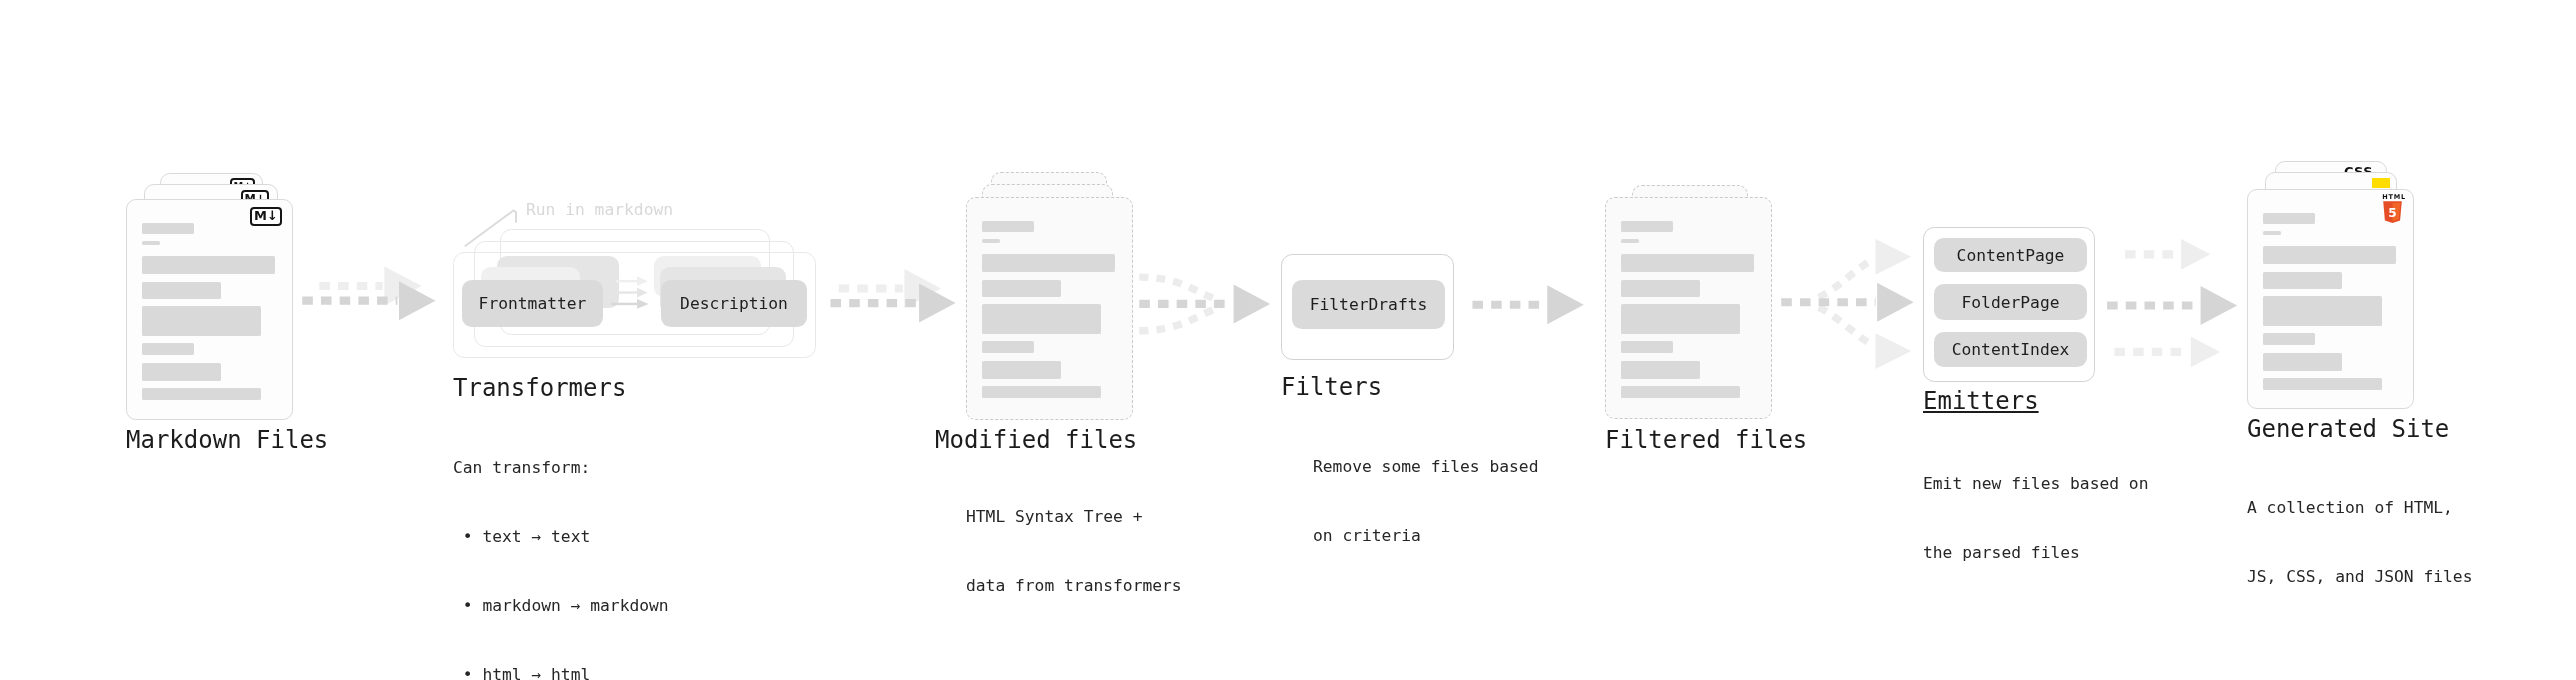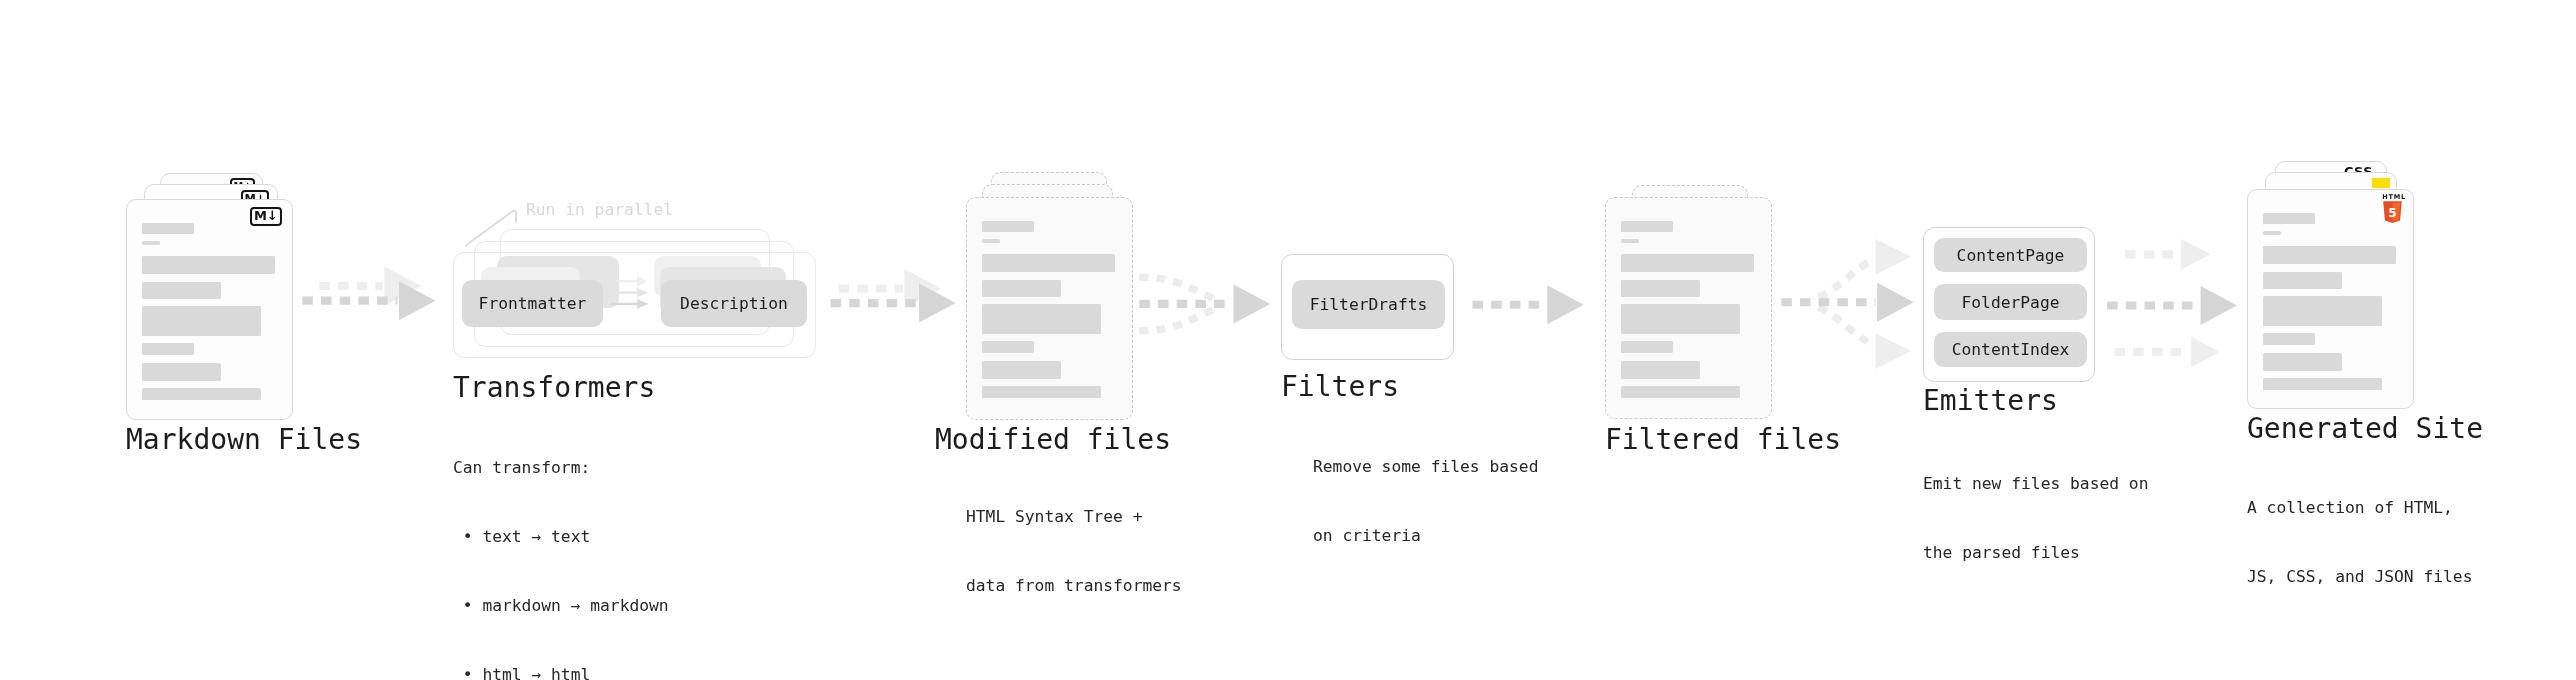--- a/index.html
+++ b/index.html
@@ -49,21 +49,21 @@
   .frame { position:absolute; border:1.6px solid #e8e8e8; border-radius:11.4px; }
   .frame.strong { border-color:#d2d2d2; background:#ffffff; }
   .pill {
     position:absolute; background:#dadada; border-radius:9.8px; color:#1e1e1e;
     font-size:16.3px; display:flex; align-items:center; justify-content:center; white-space:nowrap;
   }
   .pill.ghost-med   { background:#e5e5e5; }
   .pill.ghost-light { background:#f0f0f0; }
 
   
-  .sec-title { position:absolute; font-size:28px; line-height:24.4px; color:#1c1c1c; white-space:pre; }
+  .sec-title { position:absolute; font-size:24px; line-height:24.4px; color:#1c1c1c; white-space:pre; }
   .sec-caption { position:absolute; font-size:16.3px; line-height:23px; color:#262626; white-space:pre; }
   .note-label { position:absolute; font-size:16.3px; color:#d8d8d8; white-space:pre; }
 
   
   #arrows { position:absolute; left:0; top:0; pointer-events:none; }
   .sh-d { stroke:#d5d5d5; stroke-width:10; fill:none; stroke-dasharray:13 10; }
   .sh-l { stroke:#eeeeee; stroke-width:10; fill:none; stroke-dasharray:13 10; }
   .sh-c { stroke:#ececec; stroke-width:9;  fill:none; stroke-dasharray:11 10; }
   .hd-d { fill:#d5d5d5; }
   .hd-l { fill:#eeeeee; }
@@ -104,21 +104,21 @@
     <div class="frame" style="left:453px;top:252px;width:363px;height:106px;"></div>
 
     <div class="pill ghost-med" style="left:497px;top:256px;width:122px;height:52px;"></div>
     <div class="pill ghost-light" style="left:481px;top:267px;width:99px;height:41px;"></div>
     <div class="pill" style="left:462px;top:280px;width:141px;height:47px;">Frontmatter</div>
 
     <div class="pill ghost-light" style="left:654px;top:256px;width:107px;height:41px;"></div>
     <div class="pill ghost-med" style="left:660px;top:267px;width:126px;height:47px;"></div>
     <div class="pill" style="left:661px;top:280px;width:146px;height:47px;">Description</div>
 
-    <div class="note-label" style="left:526px;top:200px;">Run in parallel</div>
+    <div class="note-label" style="left:526px;top:200px;">Run in markdown</div>
   </div>
   <div class="sec-title" style="left:453px;top:376px;">Transformers</div>
   <div class="sec-caption" style="left:453px;top:410px;">
     <div>Can transform:</div>
     <div> • text → text</div>
     <div> • markdown → markdown</div>
     <div> • html → html</div>
   </div>
 
   <div>
@@ -169,21 +169,21 @@
     </div>
   </div>
   <div class="sec-title" style="left:1605px;top:428px;">Filtered files</div>
 
   <div>
     <div class="frame strong" style="left:1923px;top:227px;width:172px;height:155px;"></div>
     <div class="pill" style="left:1934px;top:238px;width:153px;height:34px;">ContentPage</div>
     <div class="pill" style="left:1934px;top:284px;width:153px;height:36px;">FolderPage</div>
     <div class="pill" style="left:1934px;top:332px;width:153px;height:35px;">ContentIndex</div>
   </div>
-  <div class="sec-title" style="left:1923px;top:389px;">Emitters</div>
+  <div class="sec-title" style="left:1923px;top:389px;text-decoration:underline;">Emitters</div>
   <div class="sec-caption" style="left:1923px;top:426px;">
     <div>Emit new files based on</div>
     <div>the parsed files</div>
   </div>
 
   <div>
     <div class="card" style="left:2275px;top:161px;width:112px;height:220px;">
       <div class="css-badge">CSS</div>
     </div>
     <div class="card" style="left:2265px;top:172px;width:132px;height:220px;">

